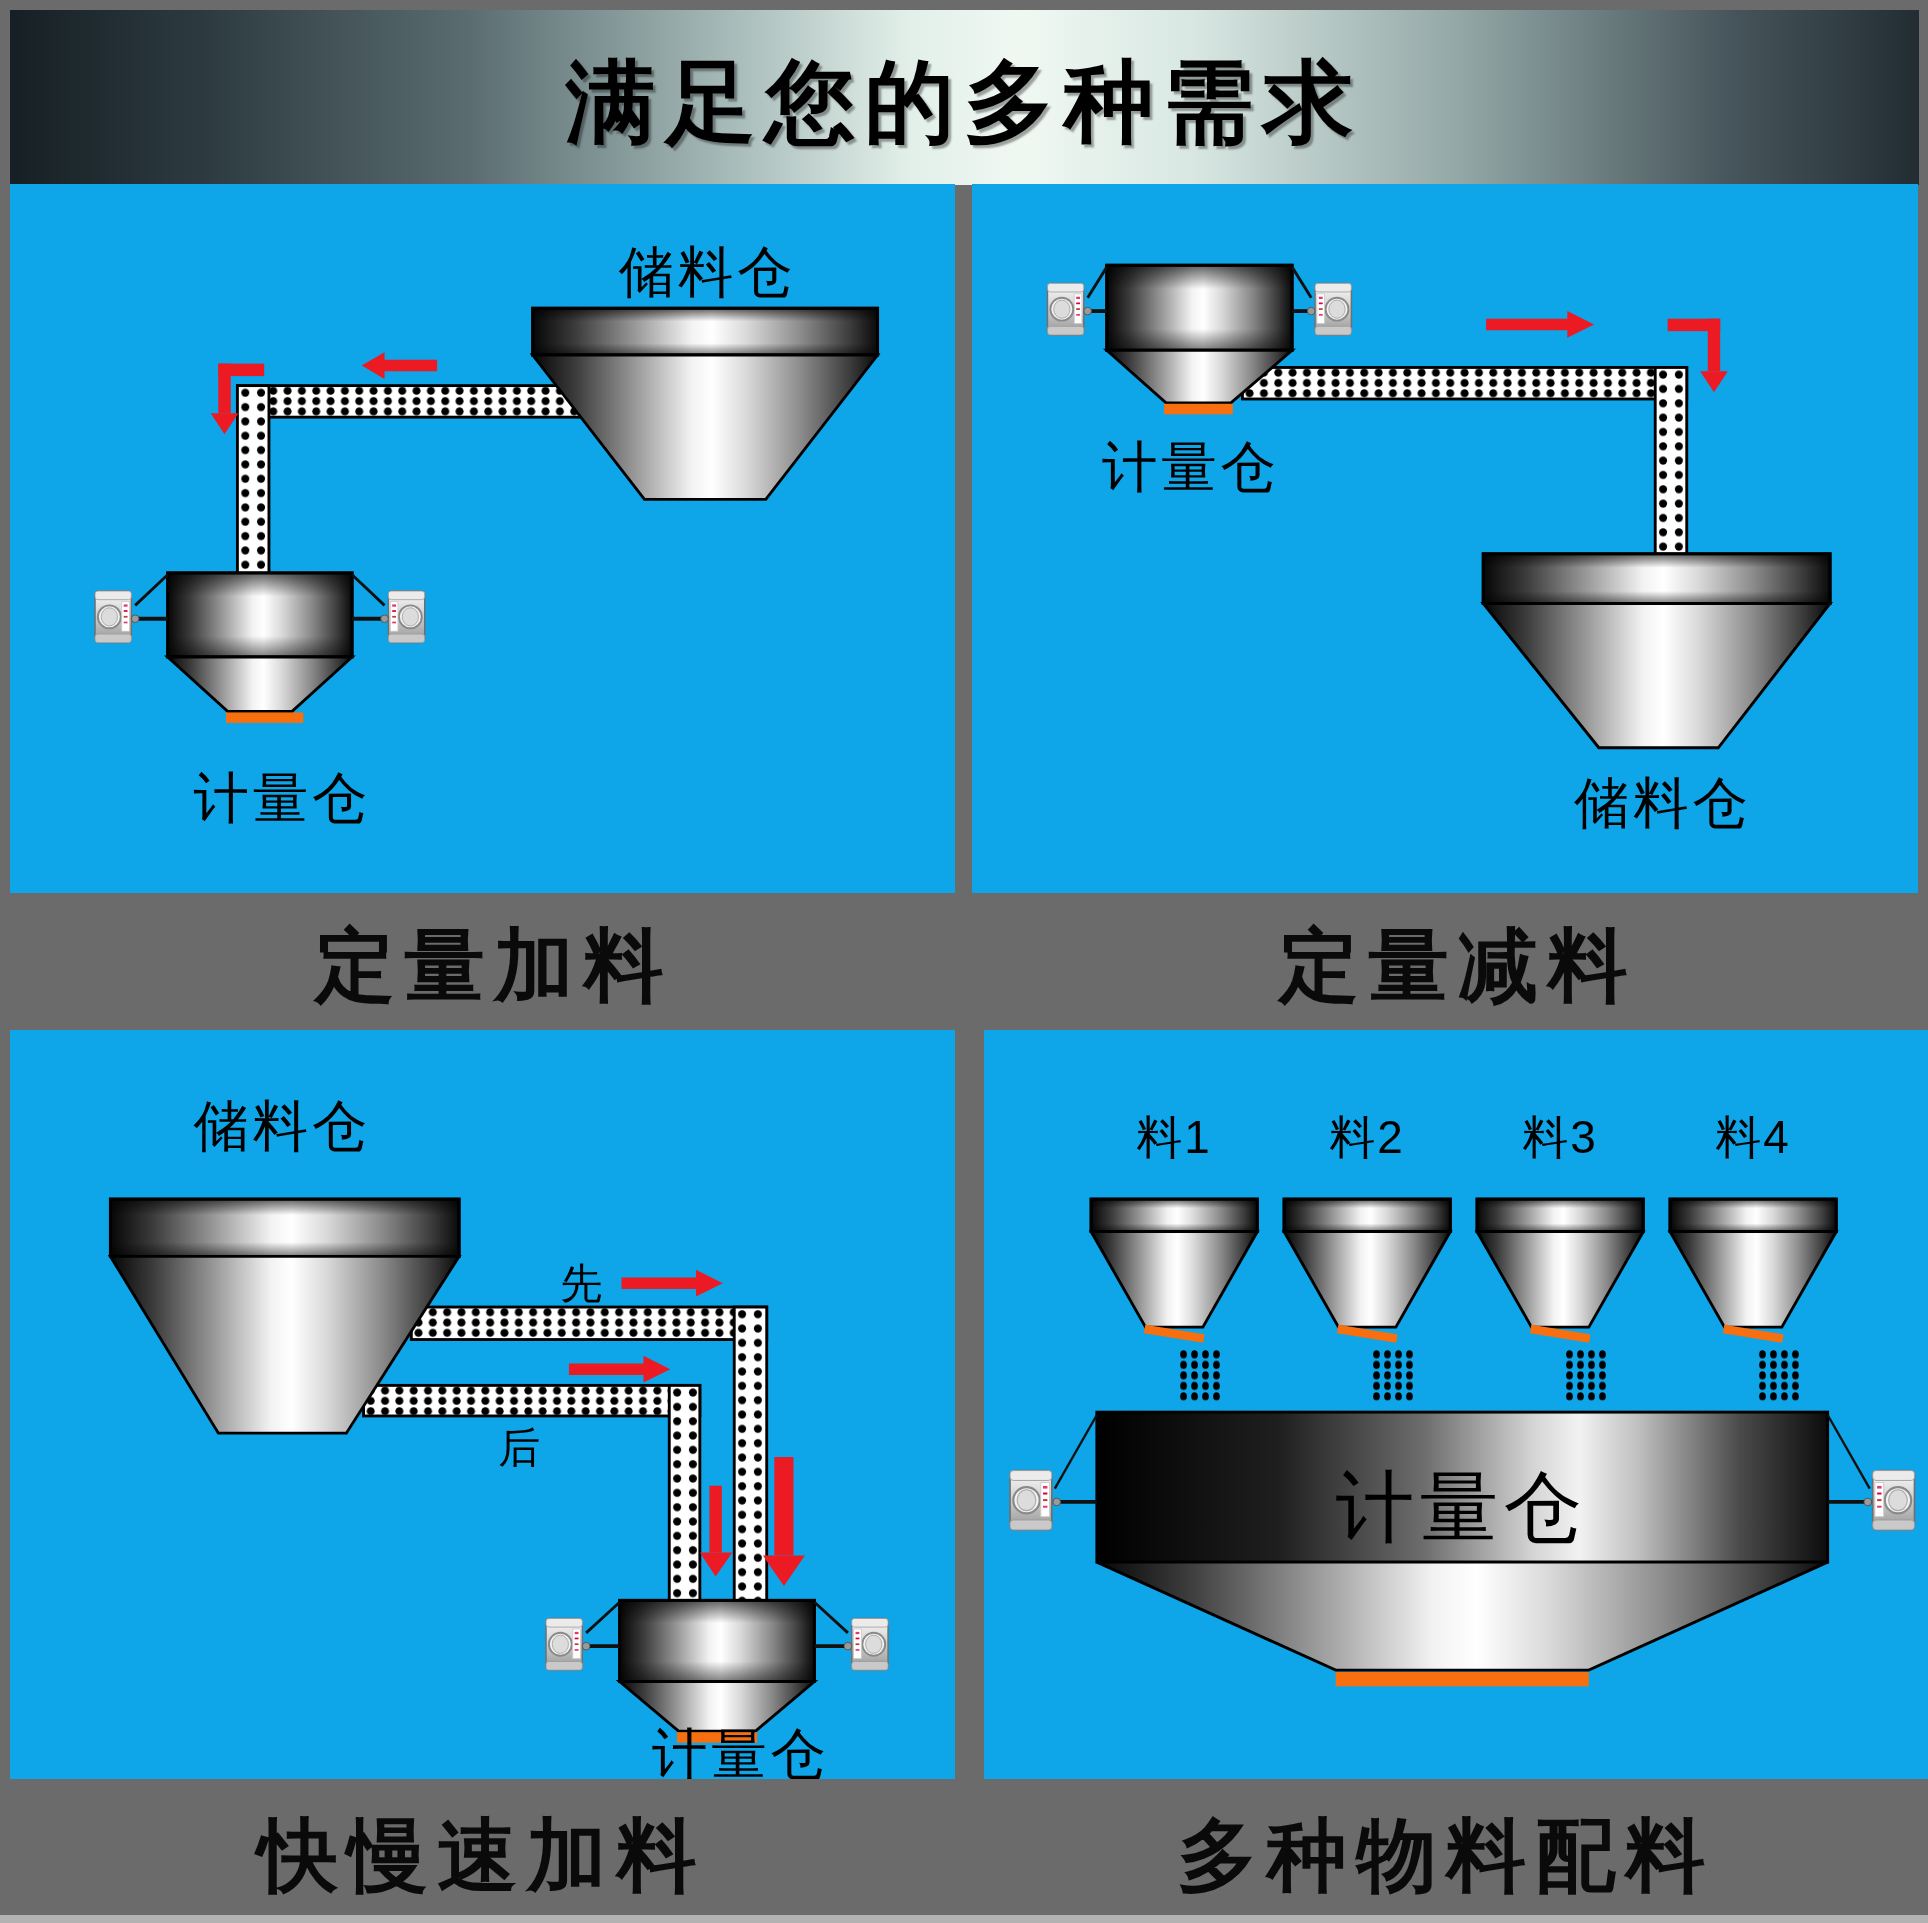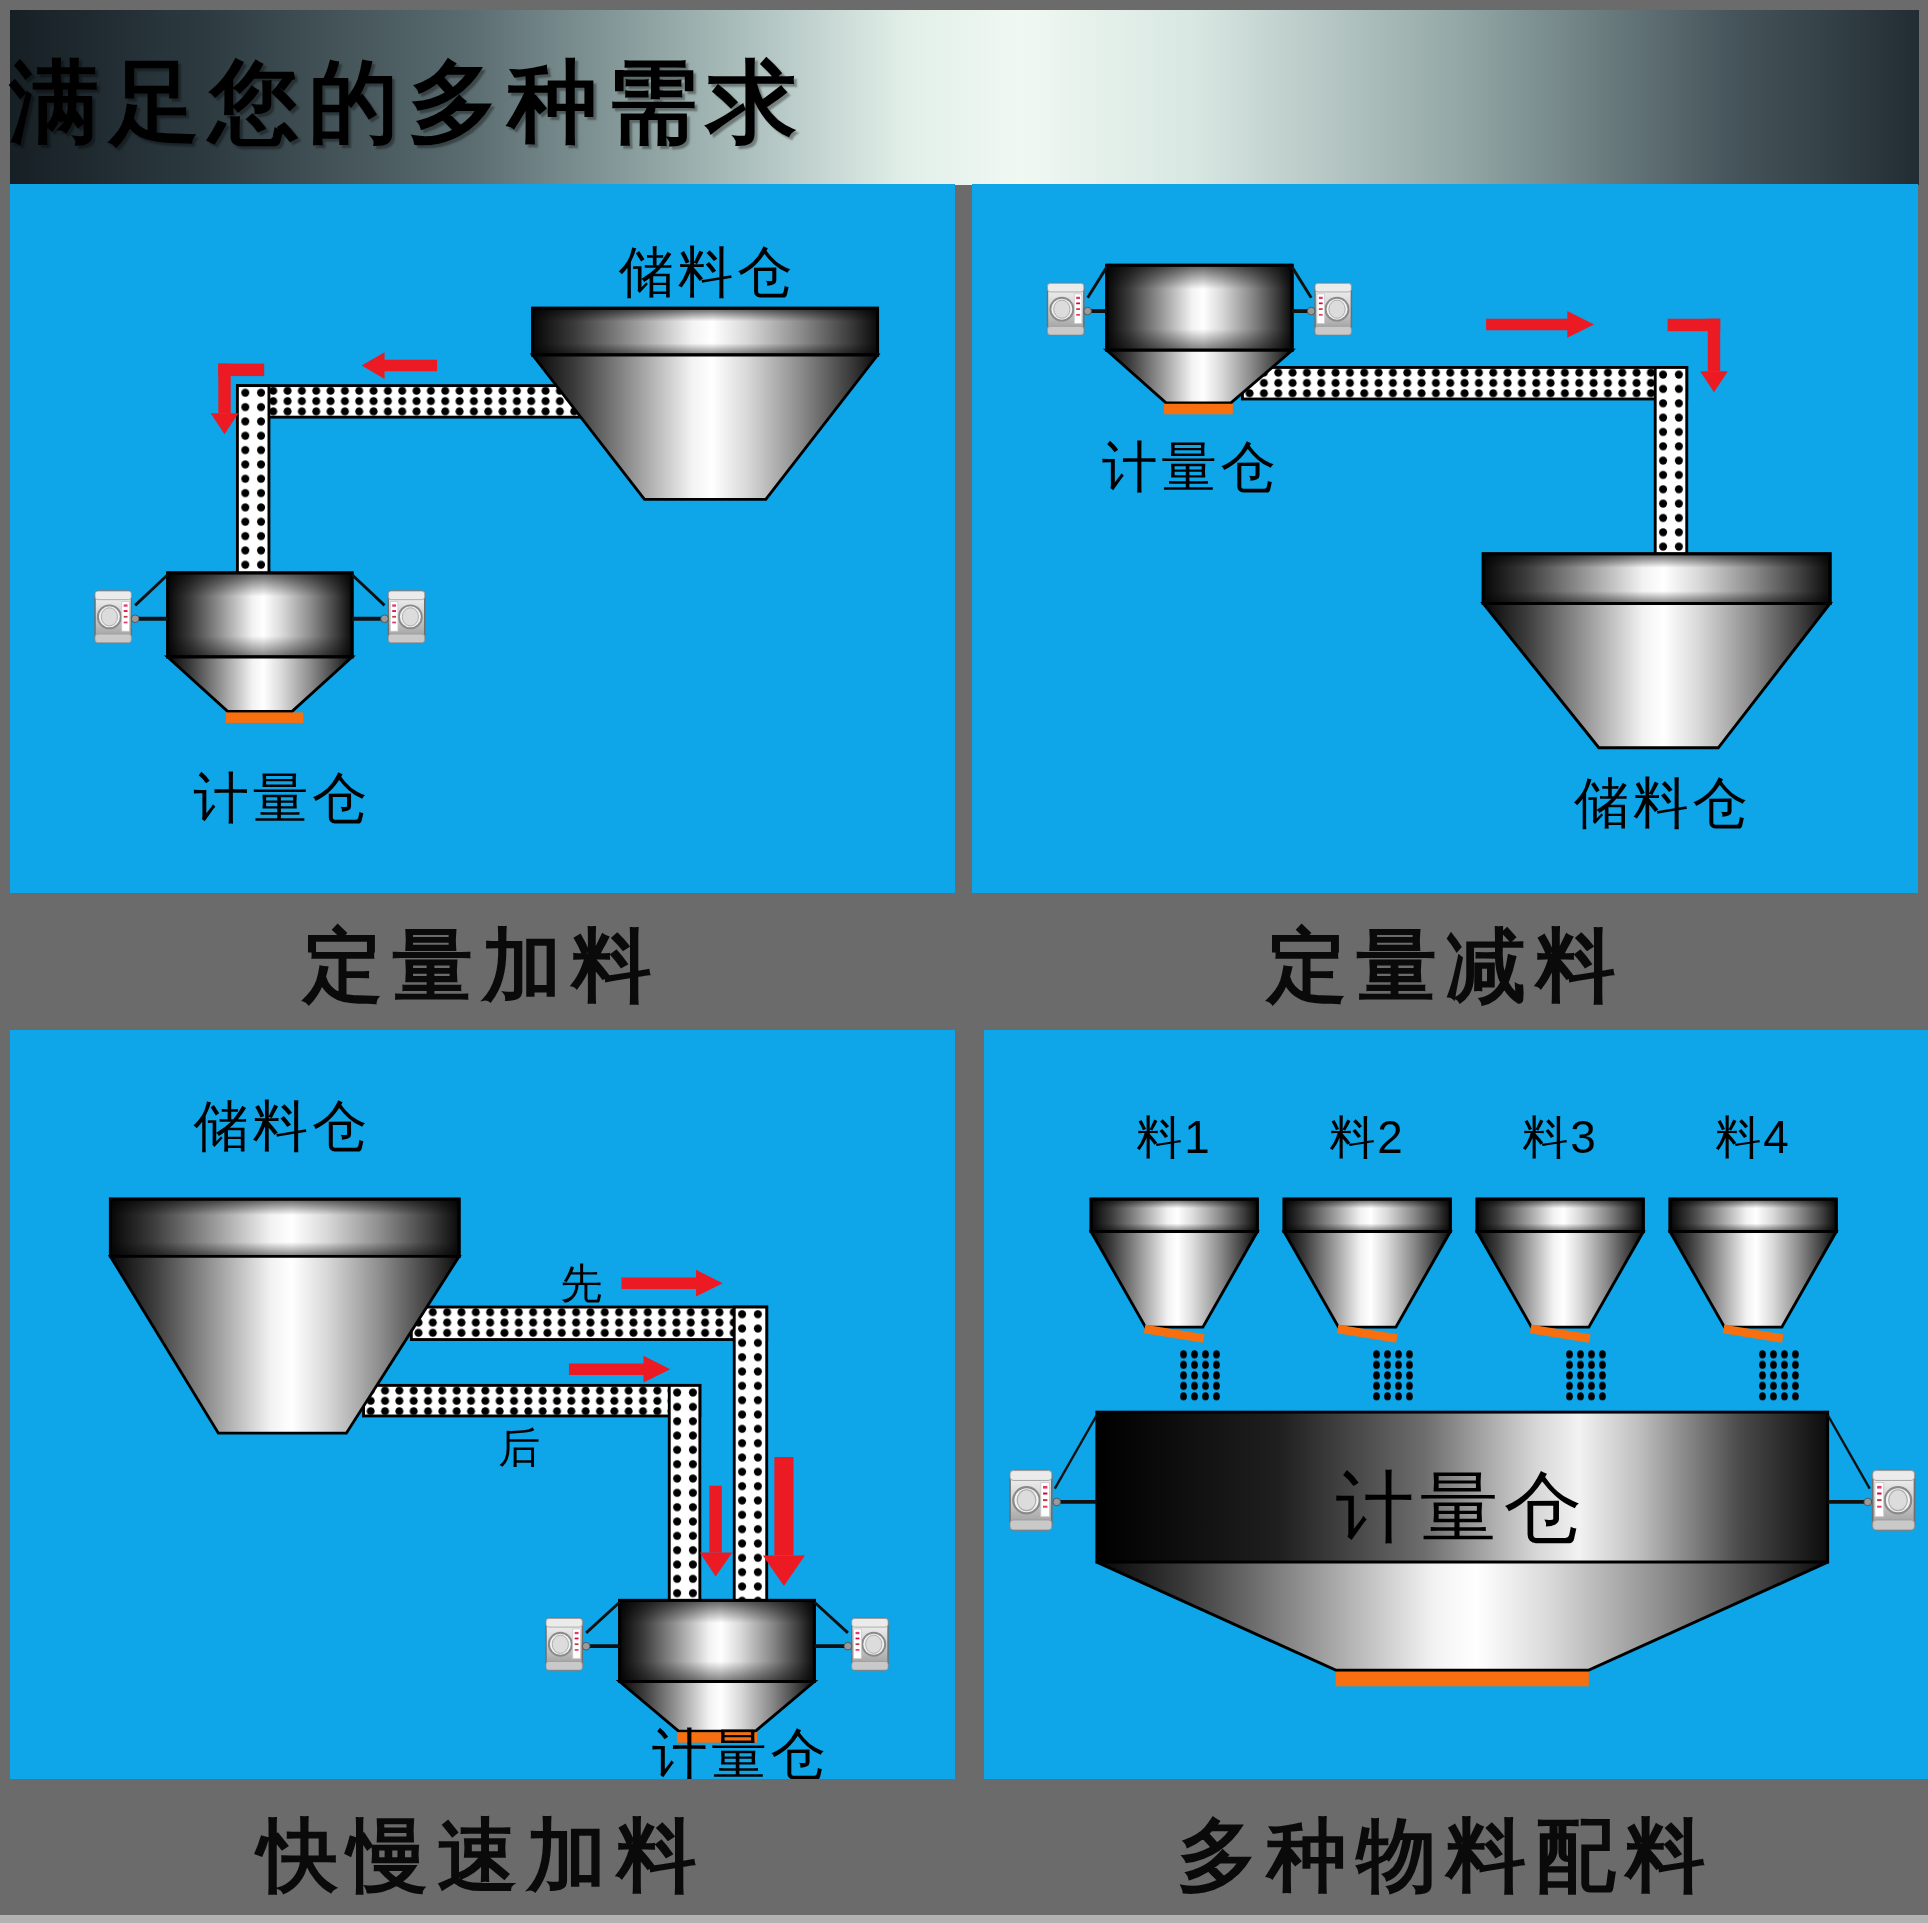--- a/index.html
+++ b/index.html
@@ -7,34 +7,34 @@
     position:relative;width:1928px;height:1923px;background:#6b6b6b;
     overflow:hidden;font-family:"Liberation Sans","DejaVu Sans",sans-serif;
   }
   .banner{
     position:absolute;left:9.6px;top:9.6px;width:1909px;height:175px;
     background:linear-gradient(90deg,#161f24 0%,#2c3a40 10%,#5a6c70 24%,#a8bcba 38%,
       #e2efe9 47%,#f0f8f2 53%,#d8e7e2 62%,#93a7a6 76%,#47565c 90%,#222d33 100%);
   }
   .banner-title{
     position:absolute;left:0;top:0;width:100%;height:175px;line-height:184px;
-    font-size:90px;font-weight:700;letter-spacing:9.6px;color:#000;
+    text-align:center;font-size:90px;font-weight:700;letter-spacing:9.6px;color:#000;
     text-shadow:2.9px 2.9px 1.9px rgba(0,0,0,0.35);
   }
   .panel{position:absolute;background:#0ea5e9;}
   .p1{left:9.6px;  top:184px; width:945px;height:709px;}
   .p2{left:972px;top:184px; width:946px;height:709px;}
   .p3{left:9.6px;  top:1030px;width:945px;height:749px;}
   .p4{left:984px;top:1030px;width:946px;height:749px;}
   .panel svg{position:absolute;left:0;top:0;}
   .cap{
     position:absolute;height:137px;text-align:center;font-size:80px;font-weight:700;
     letter-spacing:9.6px;color:#0a0a0a;
   }
-  .capA{top:894px;line-height:143px;}
+  .capA{top:894px;line-height:143px;margin-left:12px;}
   .capB{top:1789px;line-height:134px;}
   .capL{left:0;width:964px;}
   .capR{left:964px;width:964px;}
   .bottom-strip{position:absolute;left:0;top:1915px;width:1928px;height:8.6px;background:#b2b2b2;}
   svg text{font-family:"Liberation Sans","DejaVu Sans",sans-serif;fill:#000;}
   .lbl{font-size:58px;letter-spacing:4px;font-weight:500;}
   .lbl-s{font-size:48px;letter-spacing:2px;font-weight:500;}
   .lbl-xs{font-size:44px;font-weight:500;}
   .lbl-big{font-size:82px;letter-spacing:6px;font-weight:500;}
 </style>

